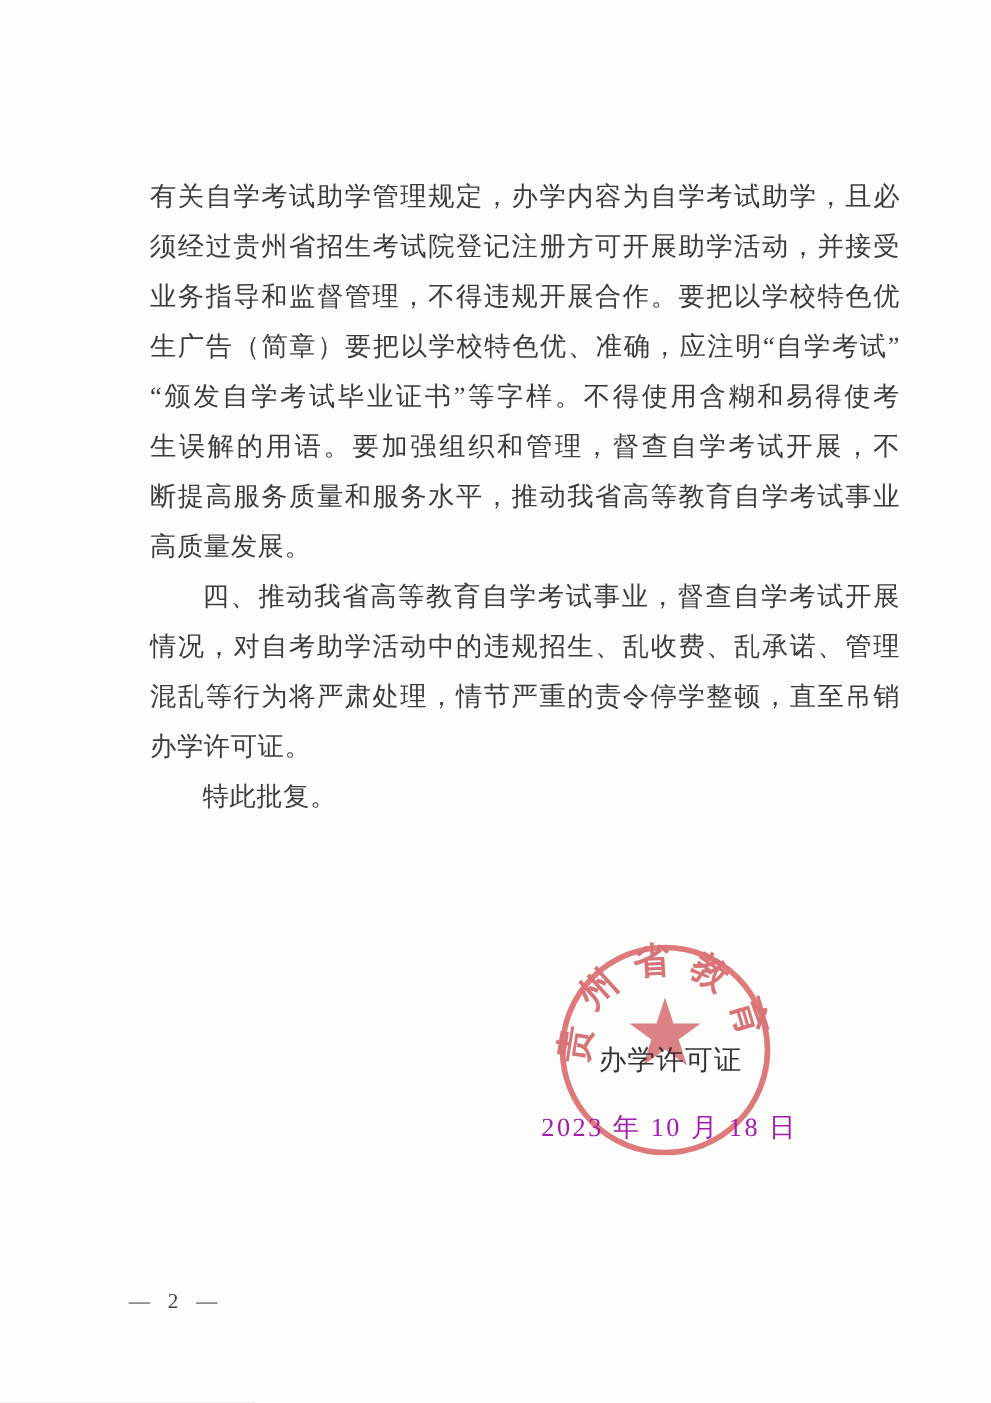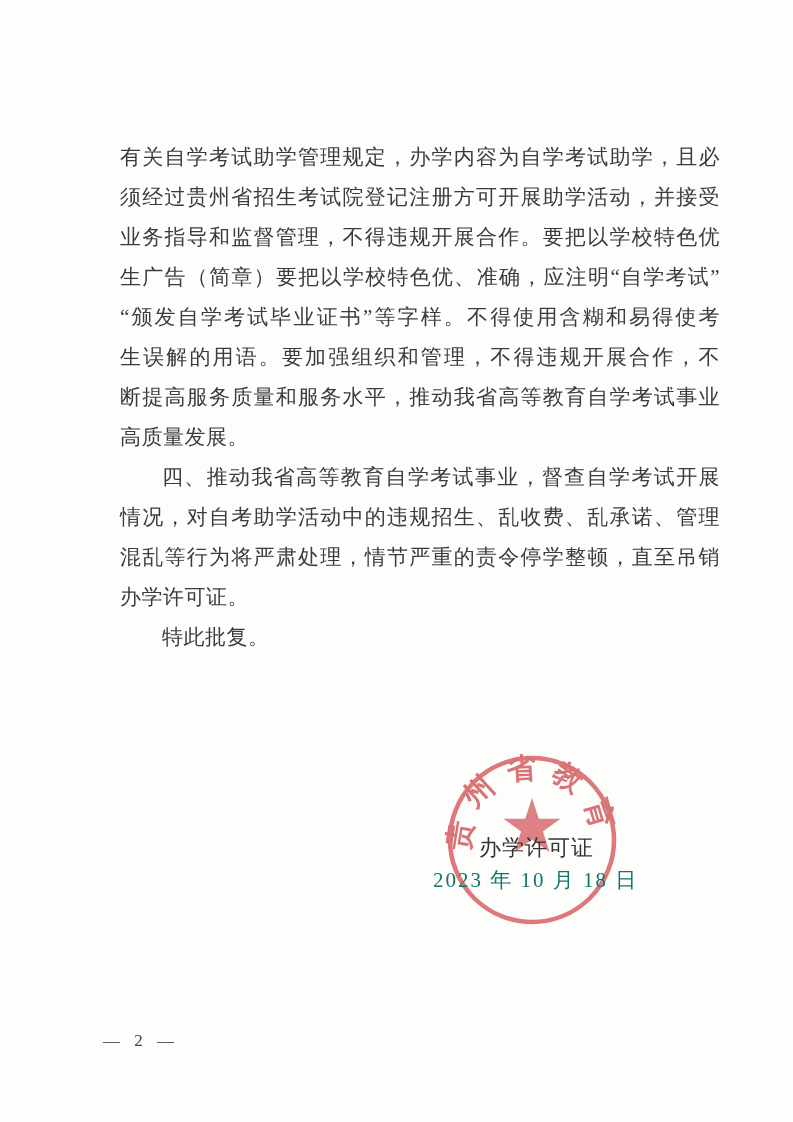--- a/index.html
+++ b/index.html
@@ -57,25 +57,25 @@
     left: 479px;
     top: 833px;
     font-size: 22px;
     letter-spacing: 1px;
     z-index: 2;
     color: #333;
   }
   .doc-date {
     position: absolute;
     left: 433px;
-    top: 866px;
+    top: 888px;
     font-size: 21px;
     letter-spacing: 2px;
     z-index: 2;
-    color: #0f766e;
+    color: #a21caf;
   }
   
   .page-footer {
     position: absolute;
     left: 103px;
     top: 1031px;
     font-size: 17px;
     letter-spacing: 5px;
     color: #3f3f3f;
     z-index: 2;
@@ -85,21 +85,21 @@
 <body>
 
 <div class="page">
 
   <main class="body-text" id="body-lines">
       <div class="line">有关自学考试助学管理规定，办学内容为自学考试助学，且必</div>
       <div class="line">须经过贵州省招生考试院登记注册方可开展助学活动，并接受</div>
       <div class="line">业务指导和监督管理，不得违规开展合作。要把以学校特色优</div>
       <div class="line">生广告（简章）要把以学校特色优、准确，应注明“自学考试”</div>
       <div class="line">“颁发自学考试毕业证书”等字样。不得使用含糊和易得使考</div>
-      <div class="line">生误解的用语。要加强组织和管理，不得违规开展合作，不</div>
+      <div class="line">生误解的用语。要加强组织和管理，督查自学考试开展，不</div>
       <div class="line">断提高服务质量和服务水平，推动我省高等教育自学考试事业</div>
       <div class="line plain">高质量发展。</div>
       <div class="line indent">四、推动我省高等教育自学考试事业，督查自学考试开展</div>
       <div class="line">情况，对自考助学活动中的违规招生、乱收费、乱承诺、管理</div>
       <div class="line">混乱等行为将严肃处理，情节严重的责令停学整顿，直至吊销</div>
       <div class="line plain">办学许可证。</div>
       <div class="line plain indent">特此批复。</div>
     </main>
 
   <svg class="seal-svg" viewBox="0 0 208 208">

